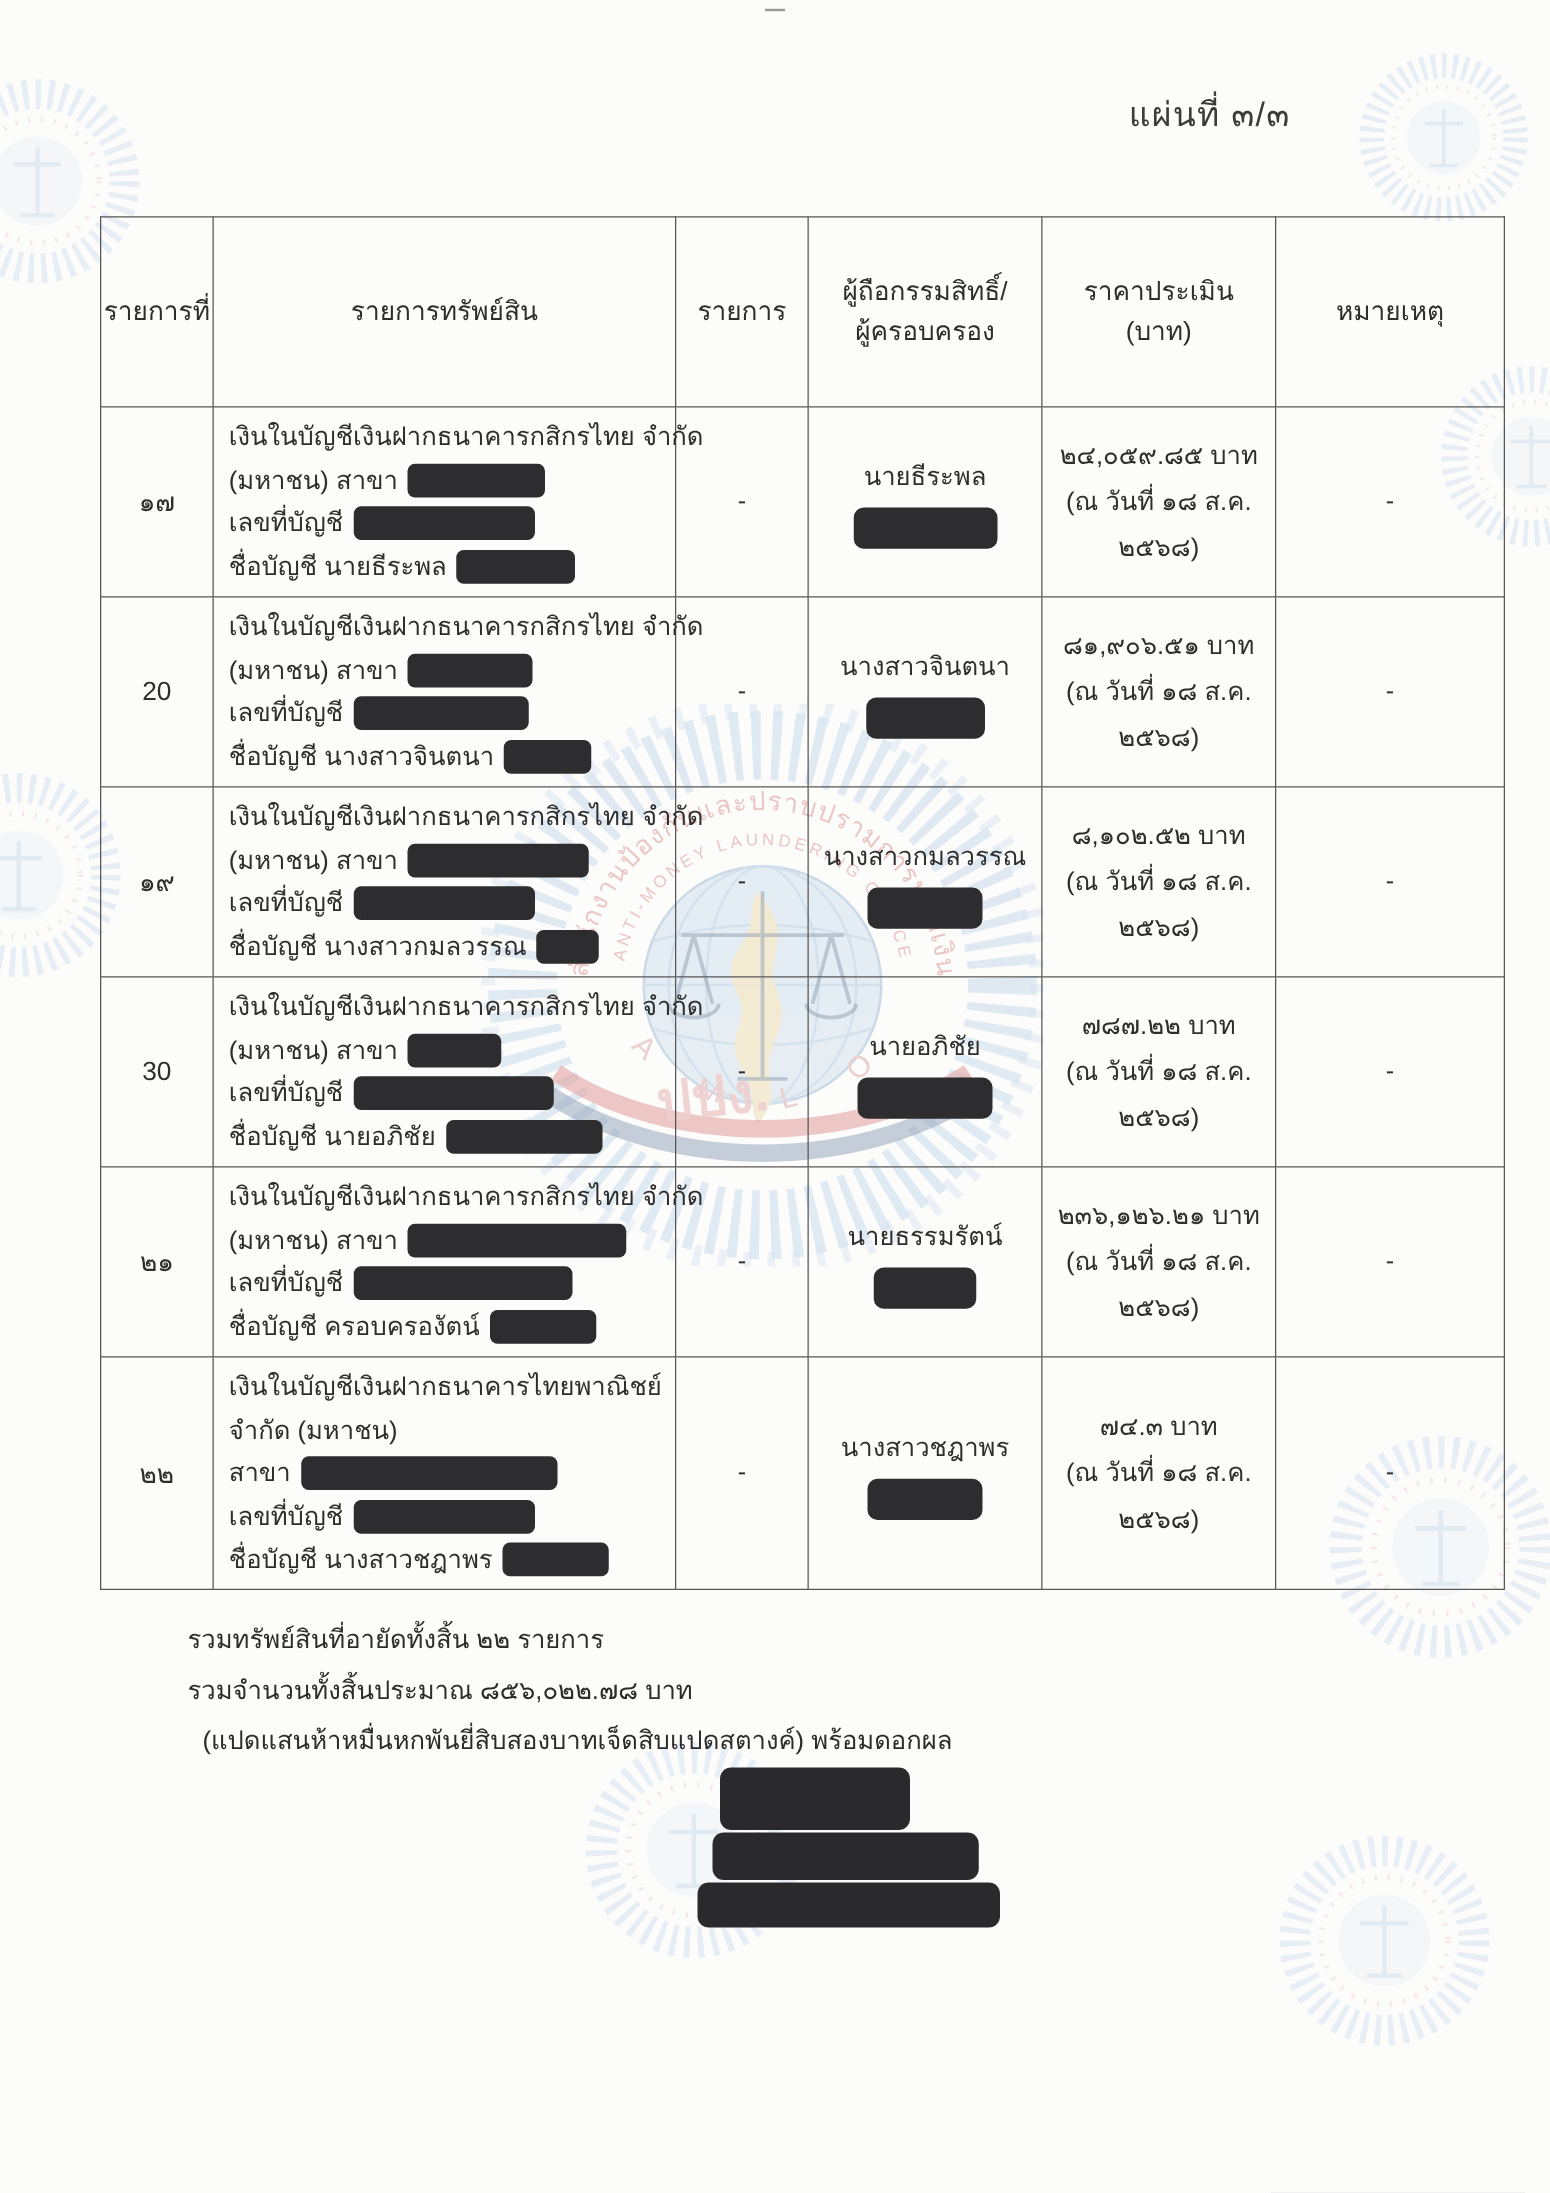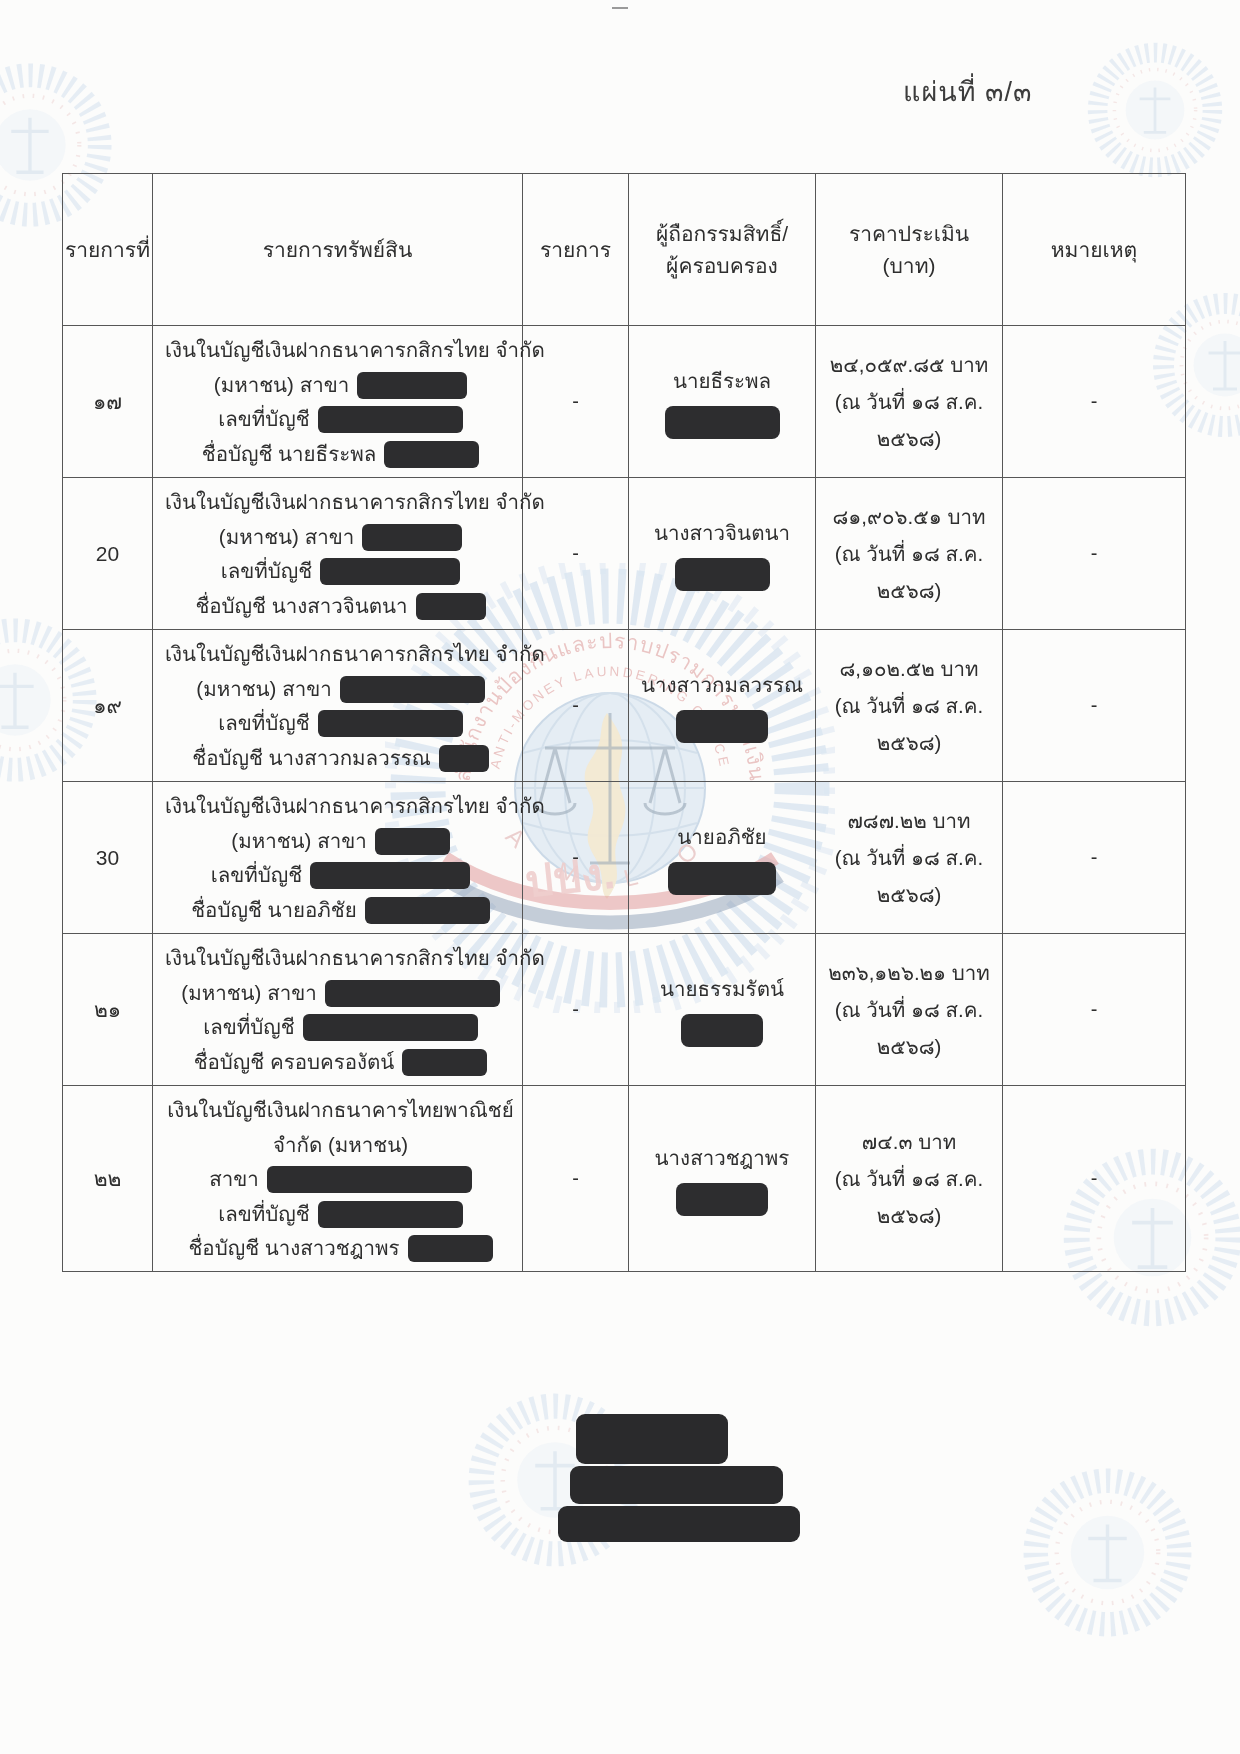--- a/index.html
+++ b/index.html
@@ -7,30 +7,30 @@
     position:relative; width:1240px; height:1754px; margin:0 auto;
     background:#fcfcfb; overflow:hidden;
     font-family:"Liberation Sans", sans-serif; color:#333;
   }
   .top-mark { position:absolute; left:612px; top:7px; width:16px; height:2px; background:#9a9a9a; }
   .sheet-label { position:absolute; left:903px; top:70px; font-size:27px; color:#3c3c3c; letter-spacing:1px; }
 
   .wm { position:absolute; pointer-events:none; }
 
   table.assets {
-    position:absolute; left:62px; top:173px; width:1123px;
+    position:absolute; left:80px; top:173px; width:1123px;
     border-collapse:collapse; table-layout:fixed; background:transparent;
   }
   table.assets th, table.assets td { border:1.5px solid #565656; background:transparent; }
   table.assets thead tr { height:152px; }
   table.assets th { font-weight:normal; font-size:21px; color:#2e2e2e; text-align:center; vertical-align:middle; line-height:32px; }
 
   .c-no     { text-align:center; vertical-align:middle; font-size:21px; color:#2e2e2e; }
   .c-asset  { vertical-align:top; padding:7px 6px 0 12px; font-size:20.5px; color:#2e2e2e; }
-  .asset-line { line-height:34.5px; white-space:nowrap;text-align:center; }
+  .asset-line { line-height:34.5px; white-space:nowrap; }
   .redact { display:inline-block; background:#2d2d2f; border-radius:6px; }
   .inline-redact { height:27px; vertical-align:-7px; margin-left:8px; }
   .c-qty    { text-align:center; vertical-align:middle; font-size:20px; color:#2e2e2e; }
   .c-owner  { text-align:center; vertical-align:middle; font-size:20.5px; color:#2e2e2e; }
   .owner-redact { display:block; height:33px; margin:9px auto 0; border-radius:8px; }
   .c-price  { text-align:center; vertical-align:middle; font-size:20.5px; line-height:37px; color:#2e2e2e; }
   .c-remark { text-align:center; vertical-align:middle; font-size:20px; color:#2e2e2e; }
 
   .footer-summary { position:absolute; left:150px; top:1292px; font-size:20.5px; line-height:40.5px; color:#2c2c2c; }
   .footer-summary .sum-line:nth-child(3) { padding-left:12px; }
@@ -267,18 +267,23 @@
       </td>
       <td class="c-price">
         <div>๗๔.๓ บาท</div>
         <div>(ณ วันที่ ๑๘ ส.ค. ๒๕๖๘)</div>
       </td>
       <td class="c-remark"><span>-</span></td>
     </tr>
   </tbody>
   </table>
 
+  <div class="footer-summary">
+    <div class="sum-line">รวมทรัพย์สินที่อายัดทั้งสิ้น ๒๒ รายการ</div>
+    <div class="sum-line">รวมจำนวนทั้งสิ้นประมาณ ๘๕๖,๐๒๒.๗๘ บาท</div>
+    <div class="sum-line">(แปดแสนห้าหมื่นหกพันยี่สิบสองบาทเจ็ดสิบแปดสตางค์) พร้อมดอกผล</div>
+  </div>
 
   <div class="sig-redact s1"></div>
   <div class="sig-redact s2"></div>
   <div class="sig-redact s3"></div>
 
 </div>
 
 </body></html>

